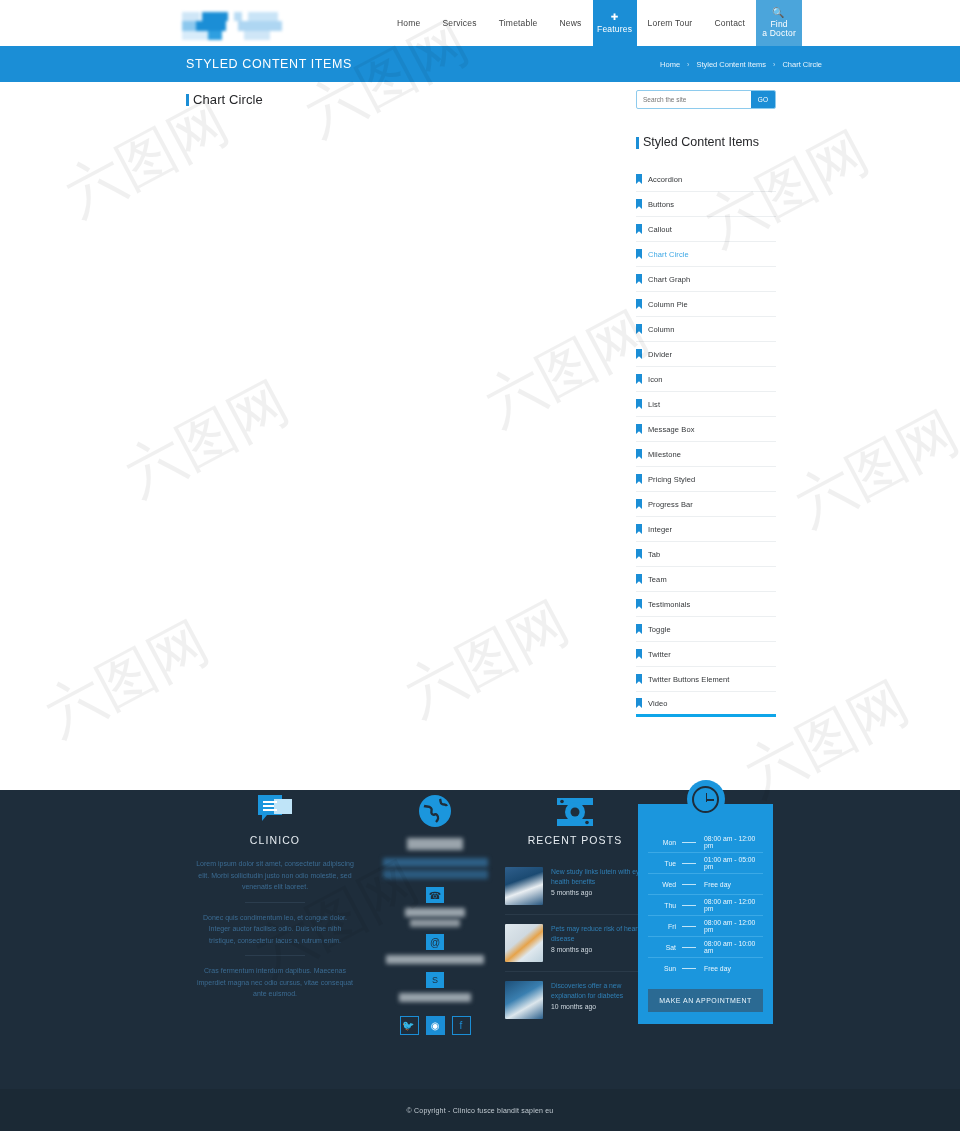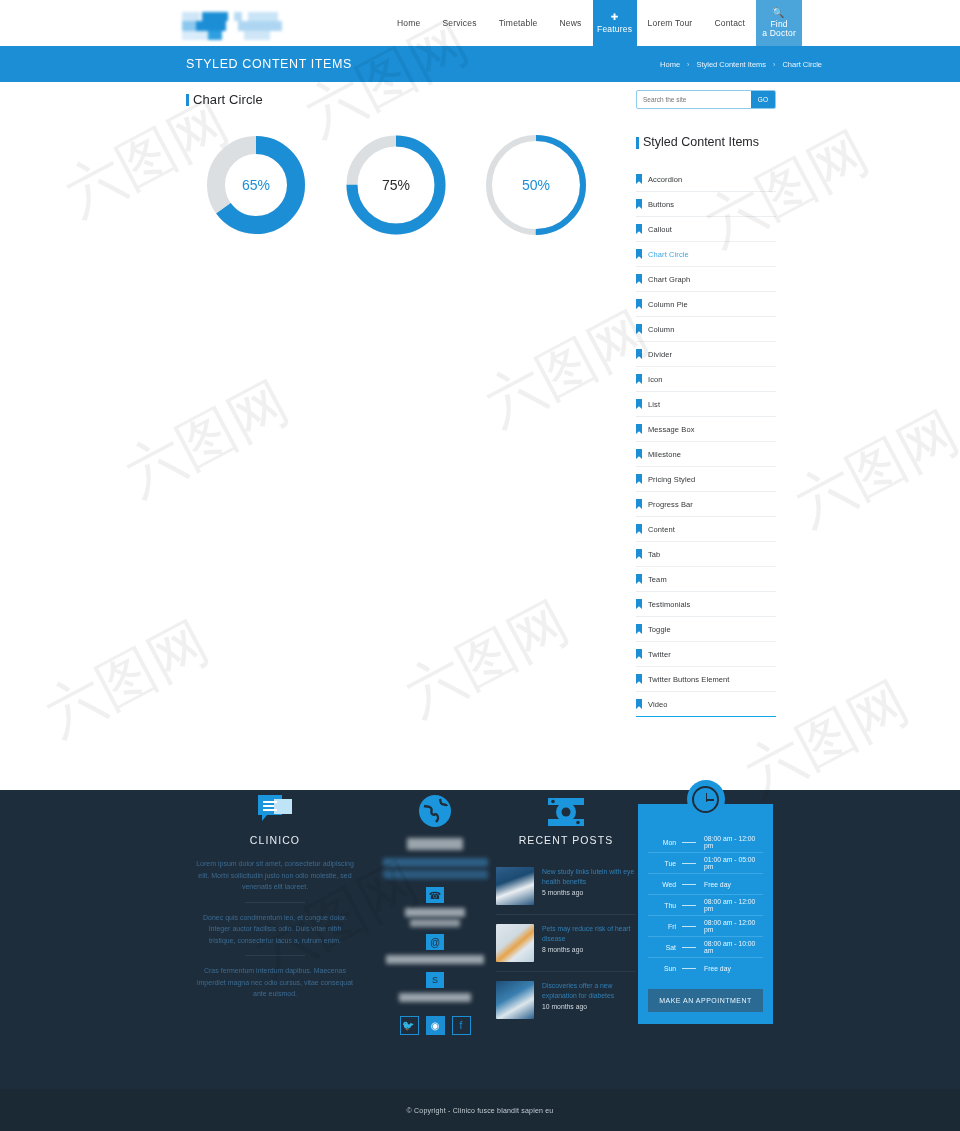--- a/index.html
+++ b/index.html
@@ -86,34 +86,34 @@
   .side-title {
     margin-top:26px; font-size:12.5px; color:#26272a; padding-left:7px; position:relative; font-weight:400;
   }
   .side-title::before { content:""; position:absolute; left:0; top:2px; width:2.5px; height:12px; background:#1b8ed6; }
 
   .side-list { margin-top:18px; }
   .side-item {
     display:flex; align-items:center; gap:6px;
     height:25px; border-bottom:1px solid #eceff1; cursor:pointer;
   }
-  .side-item:last-child { border-bottom:1px solid #0ea5e9; }
+  .side-item:last-child { border-bottom:3px solid #0ea5e9; }
   .bm { width:6px; height:10px; background:#1b8ed6; flex:none;
         clip-path: polygon(0 0, 100% 0, 100% 100%, 50% 72%, 0 100%); }
   .side-item span.lbl { font-size:7.5px; color:#333639; letter-spacing:.1px; }
   .side-item.active span.lbl { color:#3ea8e5; }
 
   
   .footer { position:relative; height:299px; background:#1e2d3b; }
   .footer-cols { position:absolute; left:160px; top:0; width:640px; height:299px; }
 
   .fcol { position:absolute; top:0; }
   .fcol.about { left:35px; width:160px; text-align:center; }
   .fcol.contact { left:205px; width:140px; text-align:center; }
-  .fcol.posts { left:336px; width:140px; }
+  .fcol.posts { left:345px; width:140px; }
   .fcol.sched { left:478px; width:135px; }
 
   .ficon { height:44px; display:flex; align-items:flex-end; justify-content:center; padding-bottom:6px; }
   .fcol-h { color:#e7edf2; font-size:10.5px; letter-spacing:1.1px; text-align:center; margin-bottom:12px; }
   .fp { color:#3b6b92; font-size:7px; line-height:11.5px; }
   .fdiv { width:60px; height:1px; background:#2b3d4e; margin:9px auto; }
 
   .blur-line { filter: blur(2.2px); border-radius:1px; margin:0 auto; }
 
   .soc { display:flex; gap:7px; justify-content:center; margin-top:14px; }
@@ -203,47 +203,20 @@
       <span class="c">Styled Content Items</span>
       <span class="sep">›</span>
       <span class="c">Chart Circle</span>
     </div>
   </div>
 
   <div class="main">
 
     <div class="content">
       <div class="sec-title">Chart Circle</div>
-      <div class="charts">
-
-        <div class="chart-wrap">
-          <svg width="112" height="112" viewBox="0 0 112 112">
-            <circle cx="56" cy="56" r="40" fill="none" stroke="#dcdfe1" stroke-width="18"></circle>
-            <circle id="arc0" cx="56" cy="56" r="40" fill="none" stroke="#1b8ed6" stroke-width="18" transform="rotate(-90 56 56)" stroke-linecap="butt" stroke-dasharray="163.36281798666923 251.32741228718345"></circle>
-          </svg>
-          <div class="chart-label" style="color:#1b8ed6">65%</div>
-        </div>
-
-        <div class="chart-wrap">
-          <svg width="112" height="112" viewBox="0 0 112 112">
-            <circle cx="56" cy="56" r="44" fill="none" stroke="#dcdfe1" stroke-width="11"></circle>
-            <circle id="arc1" cx="56" cy="56" r="44" fill="none" stroke="#1b8ed6" stroke-width="11" transform="rotate(-90 56 56)" stroke-linecap="butt" stroke-dasharray="207.34511513692632 276.46015351590177"></circle>
-          </svg>
-          <div class="chart-label" style="color:#2b2b2b">75%</div>
-        </div>
-
-        <div class="chart-wrap">
-          <svg width="112" height="112" viewBox="0 0 112 112">
-            <circle cx="56" cy="56" r="47" fill="none" stroke="#dcdfe1" stroke-width="6"></circle>
-            <circle id="arc2" cx="56" cy="56" r="47" fill="none" stroke="#1b8ed6" stroke-width="6" transform="rotate(-90 56 56)" stroke-linecap="butt" stroke-dasharray="147.6548547187203 295.3097094374406"></circle>
-          </svg>
-          <div class="chart-label" style="color:#1b8ed6">50%</div>
-        </div>
-
-      </div>
     </div>
 
     <div class="sidebar">
       <div class="searchbar">
         <input type="text" placeholder="Search the site" style="">
         <div class="go-btn">GO</div>
       </div>
       <div class="side-title">Styled Content Items</div>
       <div class="side-list" id="side-list">
           <div class="side-item">
@@ -297,21 +270,21 @@
           <div class="side-item">
             <span class="bm"></span>
             <span class="lbl">Pricing Styled</span>
           </div>
           <div class="side-item">
             <span class="bm"></span>
             <span class="lbl">Progress Bar</span>
           </div>
           <div class="side-item">
             <span class="bm"></span>
-            <span class="lbl">Content</span>
+            <span class="lbl">Integer</span>
           </div>
           <div class="side-item">
             <span class="bm"></span>
             <span class="lbl">Tab</span>
           </div>
           <div class="side-item">
             <span class="bm"></span>
             <span class="lbl">Team</span>
           </div>
           <div class="side-item">

